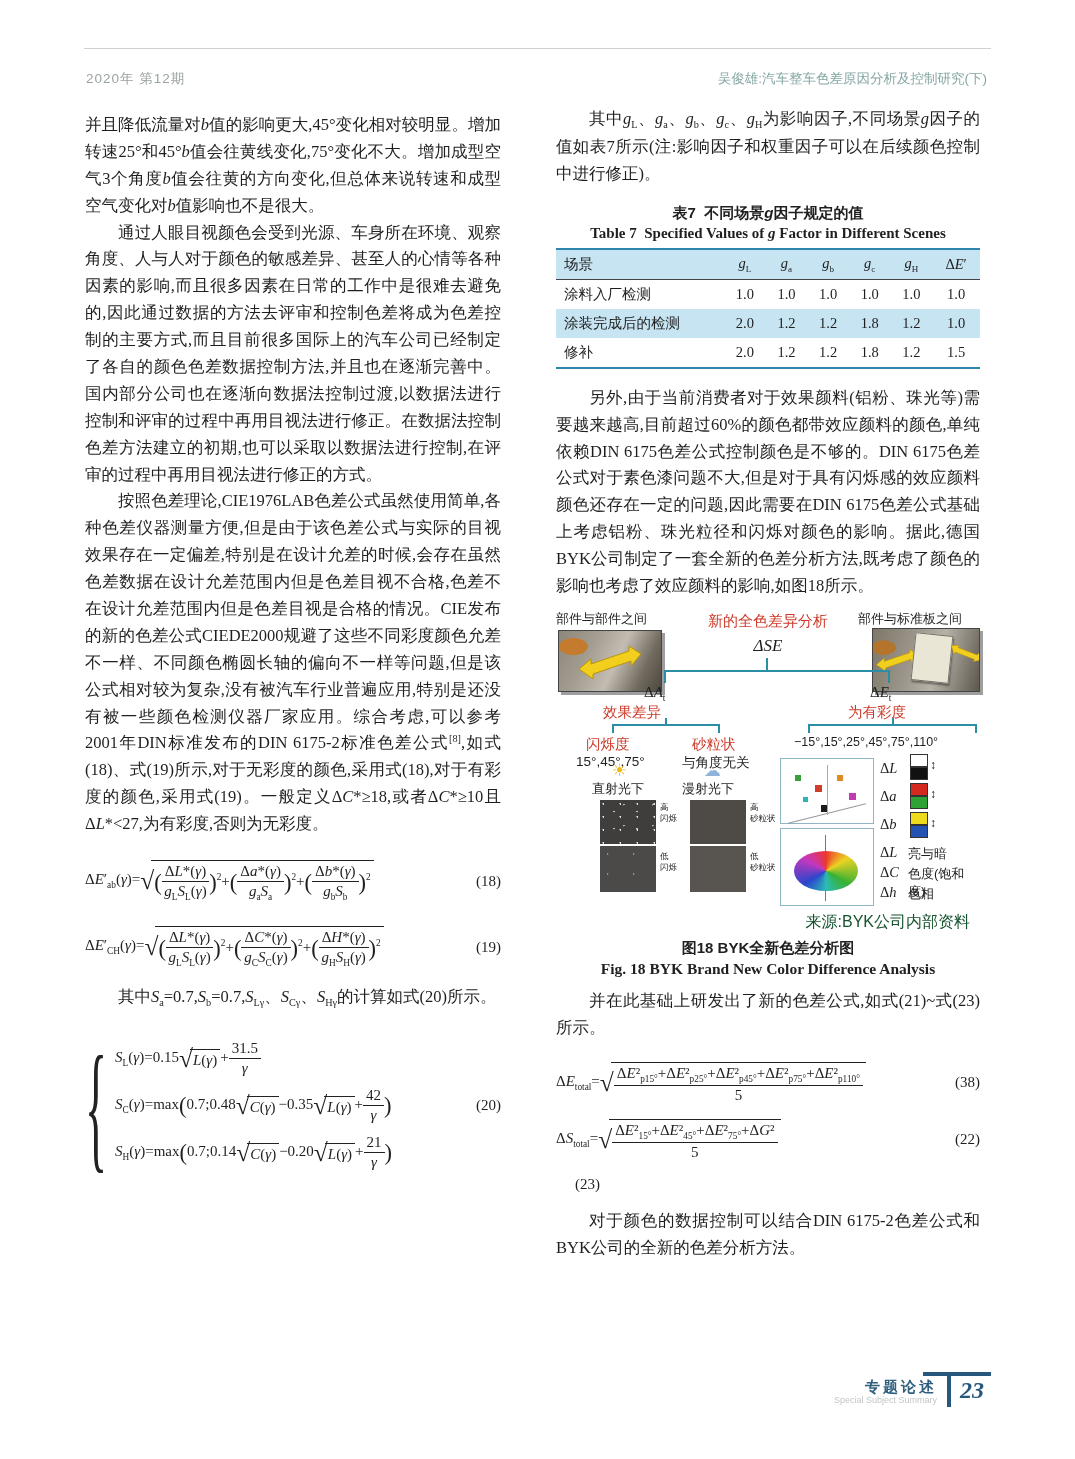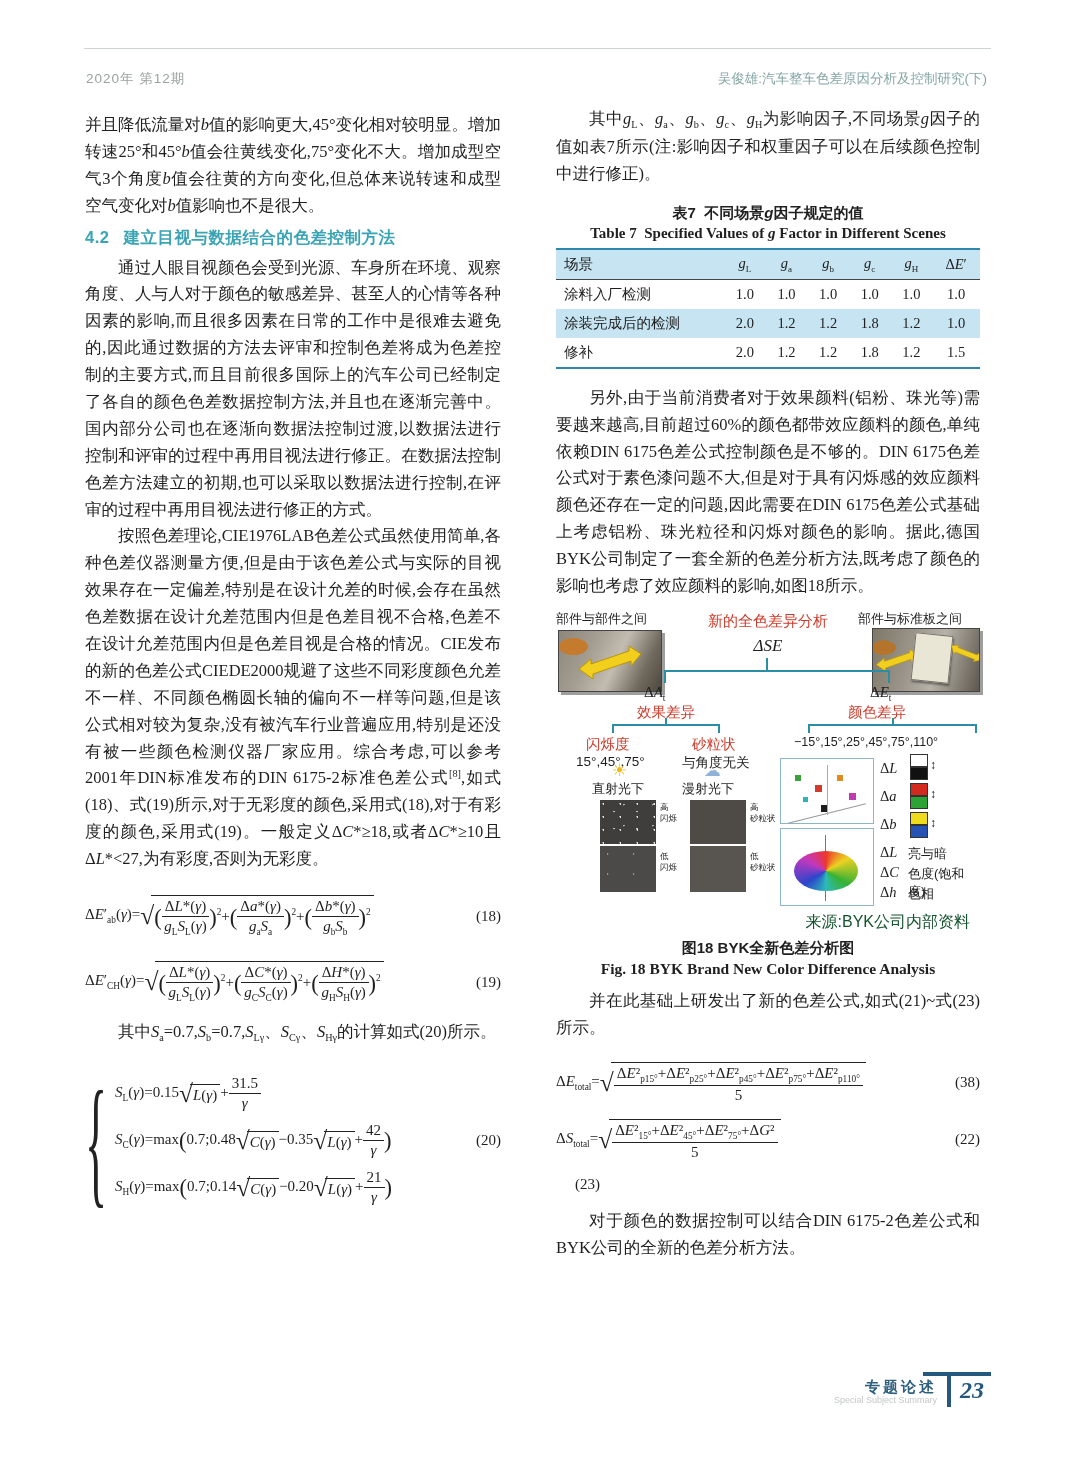--- a/index.html
+++ b/index.html
@@ -93,23 +93,20 @@
 </head>
 <body>
 
 <div id="page">
   <div class="top-rule"></div>
   <div class="hdr hdr-left">2020年 第12期</div>
   <div class="hdr hdr-right">吴俊雄:汽车整车色差原因分析及控制研究(下)</div>
 
   <div class="col col-left">
     <p class="body noindent">并且降低流量对<i>b</i>值的影响更大,45°变化相对较明显。增加转速25°和45°<i>b</i>值会往黄线变化,75°变化不大。增加成型空气3个角度<i>b</i>值会往黄的方向变化,但总体来说转速和成型空气变化对<i>b</i>值影响也不是很大。</p>
-    <div class="h42">
-      <span class="no">4.2</span><span>建立目视与数据结合的色差控制方法</span>
-    </div>
     <p class="body">通过人眼目视颜色会受到光源、车身所在环境、观察角度、人与人对于颜色的敏感差异、甚至人的心情等各种因素的影响,而且很多因素在日常的工作中是很难去避免的,因此通过数据的方法去评审和控制色差将成为色差控制的主要方式,而且目前很多国际上的汽车公司已经制定了各自的颜色色差数据控制方法,并且也在逐渐完善中。国内部分公司也在逐渐向数据法控制过渡,以数据法进行控制和评审的过程中再用目视法进行修正。在数据法控制色差方法建立的初期,也可以采取以数据法进行控制,在评审的过程中再用目视法进行修正的方式。</p>
     <p class="body">按照色差理论,CIE1976LAB色差公式虽然使用简单,各种色差仪器测量方便,但是由于该色差公式与实际的目视效果存在一定偏差,特别是在设计允差的时候,会存在虽然色差数据在设计允差范围内但是色差目视不合格,色差不在设计允差范围内但是色差目视是合格的情况。CIE发布的新的色差公式CIEDE2000规避了这些不同彩度颜色允差不一样、不同颜色椭圆长轴的偏向不一样等问题,但是该公式相对较为复杂,没有被汽车行业普遍应用,特别是还没有被一些颜色检测仪器厂家应用。综合考虑,可以参考2001年DIN标准发布的DIN 6175-2标准色差公式<sup>[8]</sup>,如式(18)、式(19)所示,对于无彩度的颜色,采用式(18),对于有彩度的颜色,采用式(19)。一般定义Δ<i>C</i>*≥18,或者Δ<i>C</i>*≥10且Δ<i>L</i>*&lt;27,为有彩度,否则为无彩度。</p>
 
     <div class="eq" style="margin-top:22px">
       <span class="eq-body">Δ<i>E</i>′<sub>ab</sub>(<i>γ</i>)=<span class="rt">√</span><span class="rad"><span class="bp">(</span><span class="frac"><span class="fn">Δ<i>L</i>*(<i>γ</i>)</span><span class="fd"><i>g</i><sub>L</sub><i>S</i><sub>L</sub>(<i>γ</i>)</span></span><span class="bp">)</span><sup>2</sup>+<span class="bp">(</span><span class="frac"><span class="fn">Δ<i>a</i>*(<i>γ</i>)</span><span class="fd"><i>g</i><sub>a</sub><i>S</i><sub>a</sub></span></span><span class="bp">)</span><sup>2</sup>+<span class="bp">(</span><span class="frac"><span class="fn">Δ<i>b</i>*(<i>γ</i>)</span><span class="fd"><i>g</i><sub>b</sub><i>S</i><sub>b</sub></span></span><span class="bp">)</span><sup>2</sup></span></span>
       <span class="eq-no">(18)</span>
     </div>
     <div class="eq" style="margin-top:24px">
       <span class="eq-body">Δ<i>E</i>′<sub>CH</sub>(<i>γ</i>)=<span class="rt">√</span><span class="rad"><span class="bp">(</span><span class="frac"><span class="fn">Δ<i>L</i>*(<i>γ</i>)</span><span class="fd"><i>g</i><sub>L</sub><i>S</i><sub>L</sub>(<i>γ</i>)</span></span><span class="bp">)</span><sup>2</sup>+<span class="bp">(</span><span class="frac"><span class="fn">Δ<i>C</i>*(<i>γ</i>)</span><span class="fd"><i>g</i><sub>C</sub><i>S</i><sub>C</sub>(<i>γ</i>)</span></span><span class="bp">)</span><sup>2</sup>+<span class="bp">(</span><span class="frac"><span class="fn">Δ<i>H</i>*(<i>γ</i>)</span><span class="fd"><i>g</i><sub>H</sub><i>S</i><sub>H</sub>(<i>γ</i>)</span></span><span class="bp">)</span><sup>2</sup></span></span>
       <span class="eq-no">(19)</span>
@@ -197,23 +194,23 @@
           <polygon points="2,24 14,14 14,19 52,6 52,1 64,9 54,21 54,16 16,29 16,34" fill="#f2cf1d" stroke="#b8960a" stroke-width="1"></polygon>
         </svg>
       </div>
 
       <div class="tline" style="left:210px;top:48px;width:2px;height:12px"></div>
       <div class="tline" style="left:108px;top:60px;width:226px;height:2px"></div>
       <div class="tline" style="left:108px;top:60px;width:2px;height:13px"></div>
       <div class="tline" style="left:332px;top:60px;width:2px;height:13px"></div>
 
       <div class="abs" style="left:88px;top:74px;font-family:'Liberation Serif',serif;font-size:15px">Δ<i>A</i><sub>t</sub></div>
-      <div class="abs f-red" style="left:81px;top:93px;font-size:14.5px">效果差异</div>
+      <div class="abs f-red" style="left:47px;top:93px;font-size:14.5px">效果差异</div>
       <div class="abs" style="left:314px;top:74px;font-family:'Liberation Serif',serif;font-size:15px">Δ<i>E</i><sub>t</sub></div>
-      <div class="abs f-red" style="left:292px;top:93px;font-size:14.5px">颜色差异</div>
+      <div class="abs f-red" style="left:292px;top:93px;font-size:14.5px">为有彩度</div>
 
       <div class="tline" style="left:109px;top:108px;width:2px;height:6px"></div>
       <div class="tline" style="left:56px;top:114px;width:108px;height:2px"></div>
       <div class="tline" style="left:56px;top:114px;width:2px;height:9px"></div>
       <div class="tline" style="left:162px;top:114px;width:2px;height:9px"></div>
 
       <div class="tline" style="left:336px;top:108px;width:2px;height:6px"></div>
       <div class="tline" style="left:252px;top:114px;width:169px;height:2px"></div>
       <div class="tline" style="left:252px;top:114px;width:2px;height:9px"></div>
       <div class="tline" style="left:419px;top:114px;width:2px;height:9px"></div>

